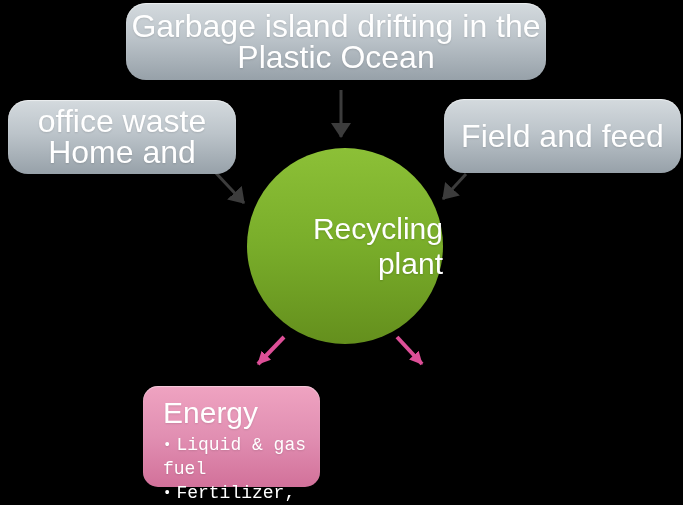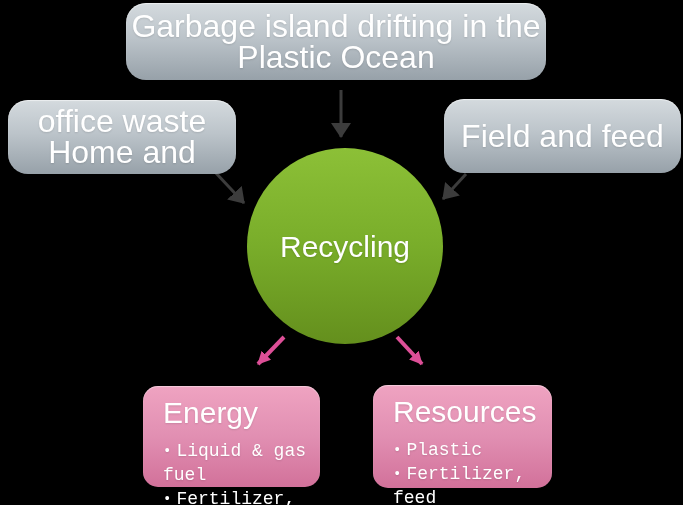--- a/index.html
+++ b/index.html
@@ -20,35 +20,35 @@
     text-shadow:0 1px 2px rgba(0,0,0,.12);
   }
   .gbox.top{left:126px;top:3px;width:420px;height:77px;}
   .gbox.left{left:8px;top:100px;width:228px;height:74px;}
   .gbox.right{left:444px;top:99px;width:237px;height:74px;}
 
   .circle{
     position:absolute;left:247px;top:148px;width:196px;height:196px;
     border-radius:50%;
     background:linear-gradient(180deg,#8cc037 0%,#79ad2a 50%,#648f1d 100%);
-    display:flex;flex-direction:column;justify-content:center;align-items:center;
+    display:flex;flex-direction:column;justify-content:center;align-items:flex-end;
     text-align:center;font-size:30px;line-height:35px;
     text-shadow:0 1px 2px rgba(0,0,0,.15);
   }
 
   .pbox{
     position:absolute;border-radius:15px;
     background:linear-gradient(180deg,#efa3c1 0%,#e18fb2 50%,#d2719a 100%);
     box-shadow:inset 0 1px 1px rgba(255,255,255,.45);
     padding:10px 0 0 20px;box-sizing:border-box;
     text-shadow:0 1px 2px rgba(0,0,0,.12);
   }
   .pbox.energy{left:143px;top:386px;width:177px;height:101px;}
   .pbox.resources{left:373px;top:385px;width:179px;height:103px;}
-  .ptitle{font-size:30px;line-height:34px;margin-bottom:9px;}
+  .ptitle{font-size:30px;line-height:34px;margin-bottom:3px;}
   .pitem{font-size:18px;line-height:24px;font-family:Liberation Mono, monospace;}
   .bullet{font-size:14px;margin-right:5px;vertical-align:1px;}
 </style>
 </head>
 <body>
 
 <div class="canvas">
 
   <svg class="arrows" width="683" height="505" viewBox="0 0 683 505">
     <defs>
@@ -75,27 +75,23 @@
     <div>office waste</div>
     <div>Home and</div>
   </div>
 
   <div class="gbox right">
     <div>Field and feed</div>
   </div>
 
   <div class="circle">
     <div>Recycling</div>
+    <div>plant</div>
   </div>
 
   <div class="pbox energy">
     <div class="ptitle">Energy</div>
     <div class="pitem"><span class="bullet">•</span><span>Liquid &amp; gas fuel</span></div>
     <div class="pitem"><span class="bullet">•</span><span>Fertilizer, gas</span></div>
   </div>
 
-  <div class="pbox resources">
-    <div class="ptitle">Resources</div>
-    <div class="pitem"><span class="bullet">•</span><span>Plastic</span></div>
-    <div class="pitem"><span class="bullet">•</span><span>Fertilizer, feed</span></div>
-  </div>
 
 </div>
 
 </body></html>

